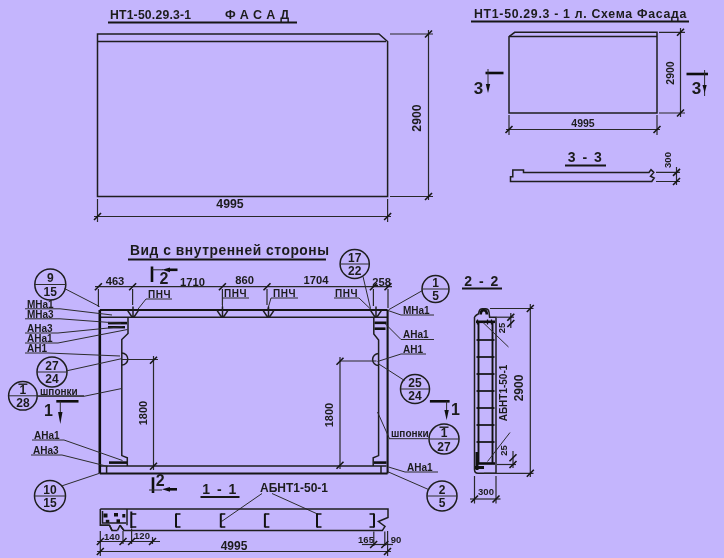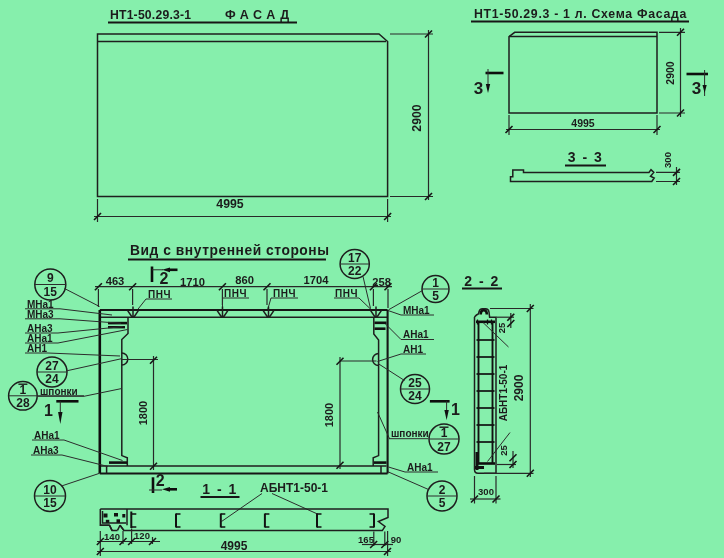--- a/index.html
+++ b/index.html
@@ -1,16 +1,16 @@
 <!DOCTYPE html>
 <html><head>
 <meta charset="utf-8">
 <style>
 html,body{margin:0;padding:0;background:#fff;}
-#sheet{width:724px;height:558px;position:relative;background:#86efac;}
+#sheet{width:724px;height:558px;position:relative;background:#c4b5fd;}
 svg{position:absolute;left:0;top:0;}
 text{font-family:"Liberation Sans",sans-serif;font-weight:bold;fill:#1c1c1c;}
 .ln{stroke:#1e1e1e;stroke-width:1.5;fill:none;}
 .th{stroke:#161616;stroke-width:2.1;fill:none;}
 .hv{stroke:#0e0e0e;stroke-width:2.6;fill:none;}
 .tn{stroke:#282828;stroke-width:1.2;fill:none;}
 .ld{stroke:#2c2c2c;stroke-width:1.0;fill:none;}
 </style>
 </head>
 <body>

